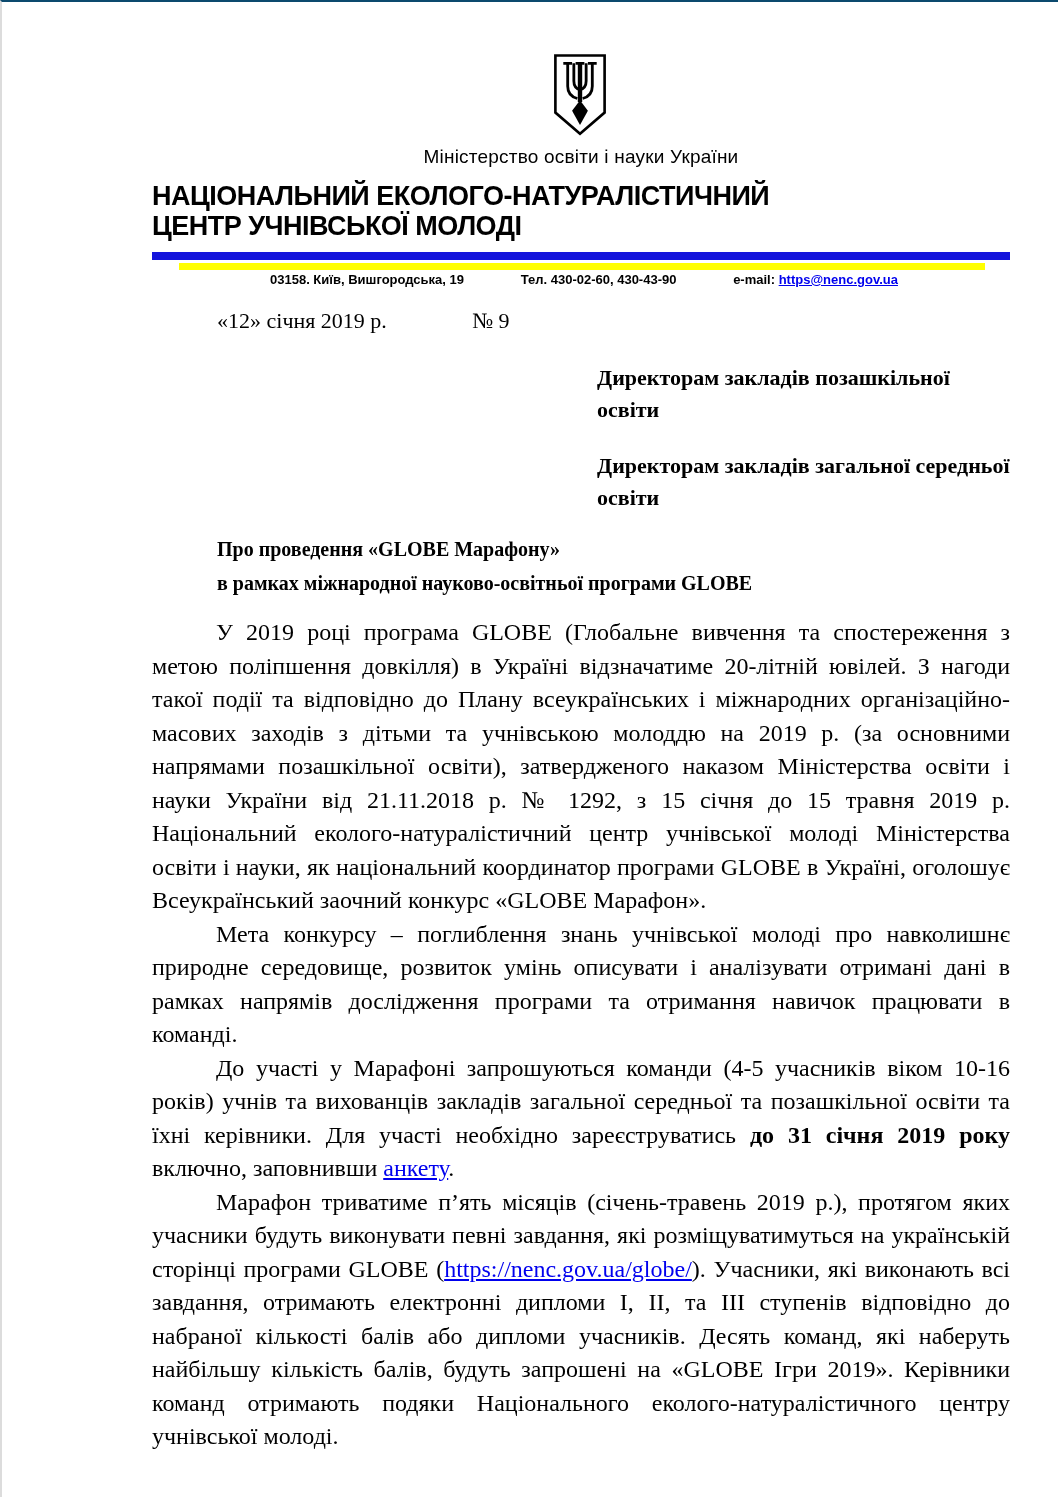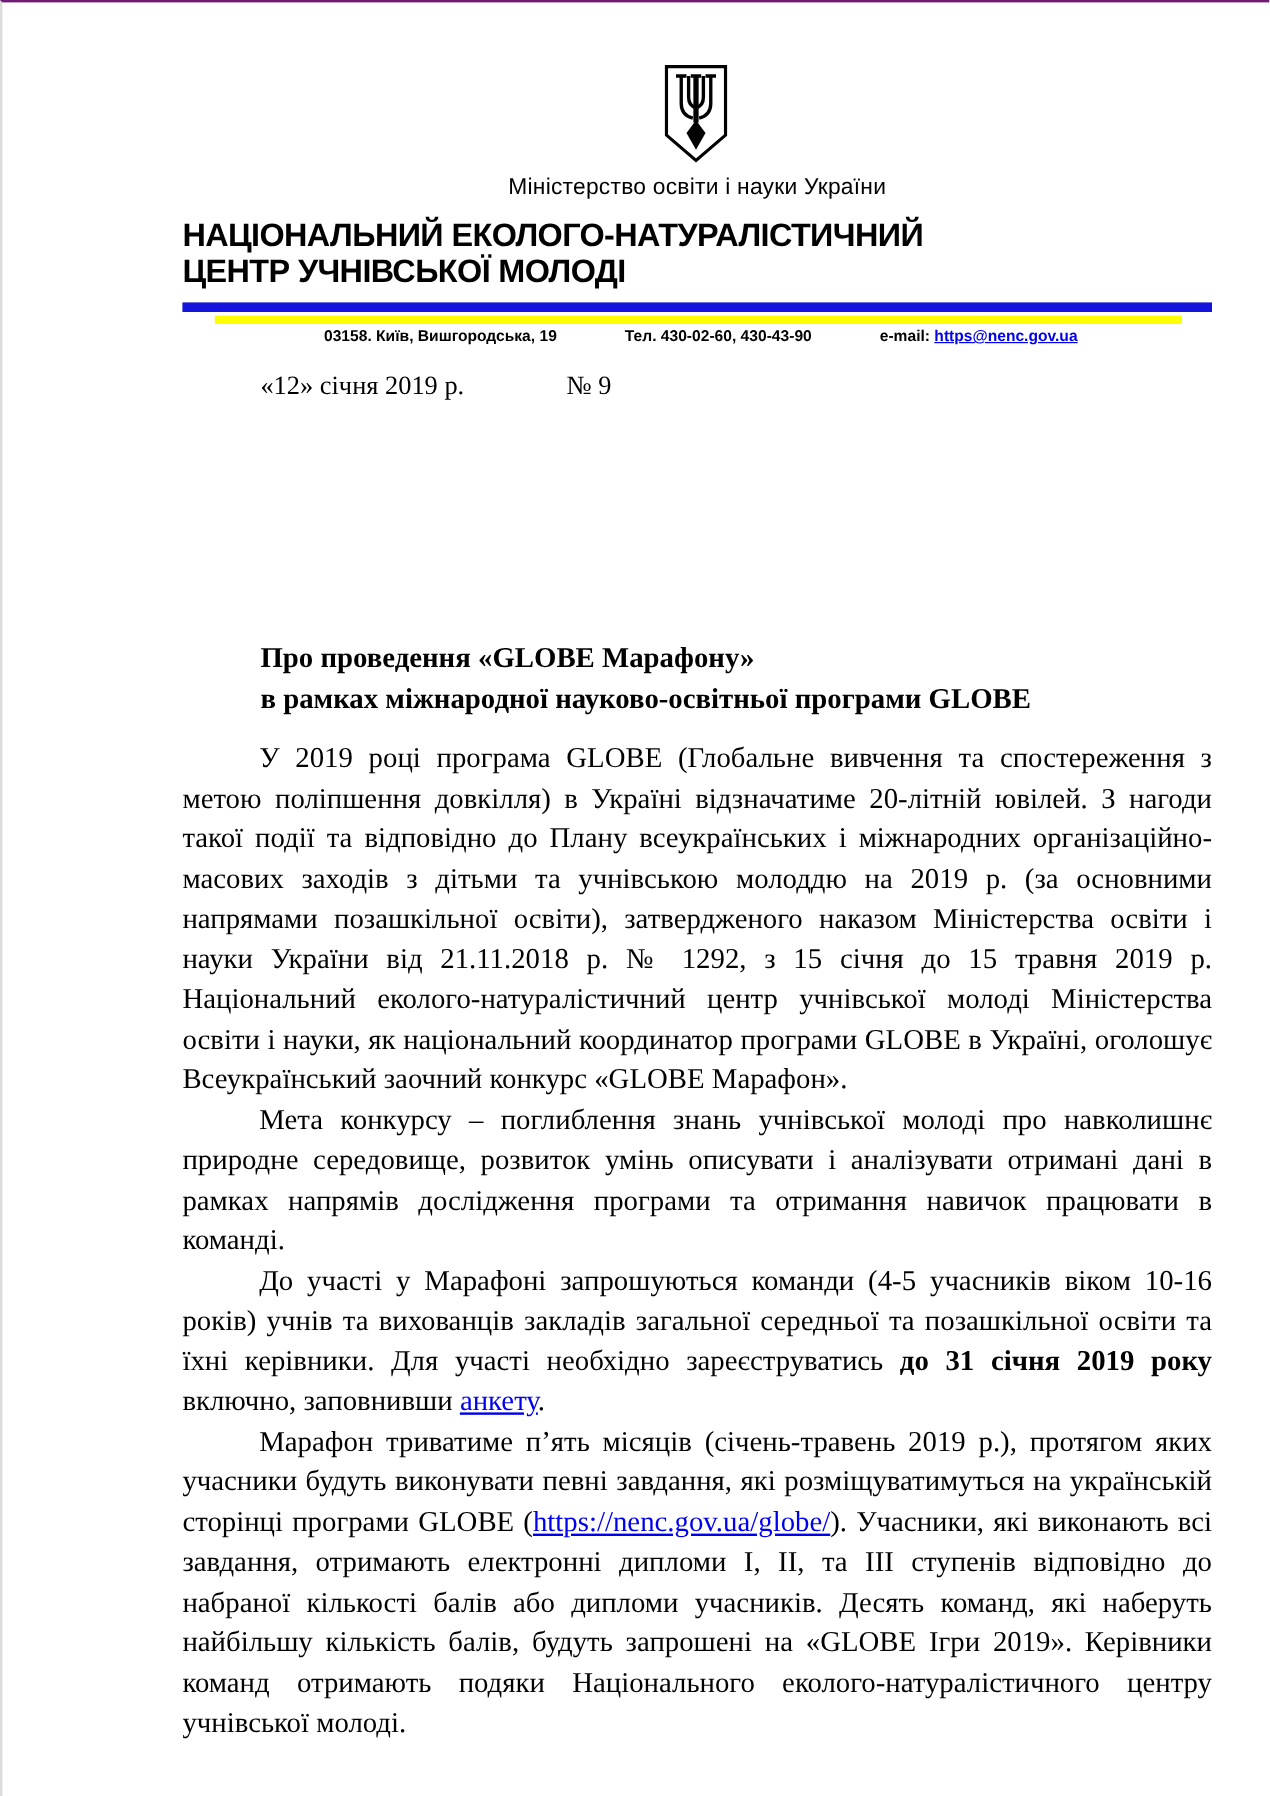--- a/index.html
+++ b/index.html
@@ -1,19 +1,19 @@
 <!DOCTYPE html>
 <html style="--link-blue: #0000ee;"><head>
 <meta charset="utf-8">
 <style>
   html,body { margin:0; padding:0; background:#ffffff; }
   .page {
     position:relative; width:1058px; height:1497px; background:#fff;
     font-family:"Liberation Serif", serif; color:#000;
-    border-top:2px solid #701a75; border-left:2px solid #dcdcdc;
+    border-top:2px solid #0c4a6e; border-left:2px solid #dcdcdc;
     box-sizing:border-box; overflow:hidden;
   }
   .logo { position:absolute; top:50px; left:549px; width:58px; height:86px; }
   .ministry {
     position:absolute; top:144px; left:150px; width:858px; text-align:center;
     font-family:"Liberation Sans", sans-serif; font-size:19px; letter-spacing:0.2px;
   }
   .org-name {
     position:absolute; top:179px; left:150px; width:858px; 
     font-family:"Liberation Sans", sans-serif; font-weight:700; font-size:27px;
@@ -26,21 +26,21 @@
     padding:0 112px 0 118px; display:flex; justify-content:space-between;
     font-family:"Liberation Sans", sans-serif; font-size:13px; font-weight:700;
   }
   .ref-block { position:absolute; top:303px; left:215px; font-size:22px; line-height:32px; }
   .ref-date  { display:inline-block; width:255px; }
   .recipients { position:absolute; top:360px; left:595px; width:415px;
                 font-weight:700; font-size:22px; line-height:32px; }
   .recipients p { margin:0; }
   .recipients p + p { margin-top:24px; }
   .subject { position:absolute; top:530px; left:215px; width:720px;
-             font-weight:700; font-size:24px; line-height:34px; }
+             font-weight:700; font-size:20px; line-height:34px; }
   .body-text { position:absolute; top:614px; left:150px; width:858px;
                font-size:24px; line-height:33.5px; text-align:justify; }
   .body-text p { margin:0; text-indent:64px; }
   .link { color:var(--link-blue,#0000ee); text-decoration:underline; cursor:pointer; }
 </style>
 </head>
 <body>
 
 <div class="page">
 
@@ -74,20 +74,24 @@
     <span>Тел. 430-02-60, 430-43-90</span>
     <span><span>e-mail: </span><a href="#" class="link">https@nenc.gov.ua</a></span>
   </div>
 
   <div class="ref-block">
     <div>
       <span class="ref-date">«12» січня 2019 р.</span><span>№ 9</span>
     </div>
   </div>
 
+  <div class="recipients">
+    <p>Директорам закладів позашкільної освіти</p>
+    <p>Директорам закладів загальної середньої освіти</p>
+  </div>
 
   <div class="subject">
     <div>Про проведення «GLOBE Марафону»</div>
     <div>в рамках міжнародної науково-освітньої програми GLOBE</div>
   </div>
 
   <div class="body-text" id="body-text">
       <p><span>У 2019 році програма GLOBE (Глобальне вивчення та спостереження з метою поліпшення довкілля) в Україні відзначатиме 20-літній ювілей. З нагоди такої події та відповідно до Плану всеукраїнських і міжнародних організаційно-масових заходів з дітьми та учнівською молоддю на 2019 р. (за основними напрямами позашкільної освіти), затвердженого наказом Міністерства освіти і науки України від 21.11.2018 р. № 1292, з 15 січня до 15 травня 2019 р. Національний еколого-натуралістичний центр учнівської молоді Міністерства освіти і науки, як національний координатор програми GLOBE в Україні, оголошує Всеукраїнський заочний конкурс «GLOBE Марафон».</span></p>
       <p><span>Мета конкурсу – поглиблення знань учнівської молоді про навколишнє природне середовище, розвиток умінь описувати і аналізувати отримані дані в рамках напрямів дослідження програми та отримання навичок працювати в команді.</span></p>
       <p><span>До участі у Марафоні запрошуються команди (4-5 учасників віком 10-16 років) учнів та вихованців закладів загальної середньої та позашкільної освіти та їхні керівники. Для участі необхідно зареєструватись </span><b>до 31 січня 2019 року</b><span> включно, заповнивши </span><a href="#" class="link">анкету</a><span>.</span></p>

